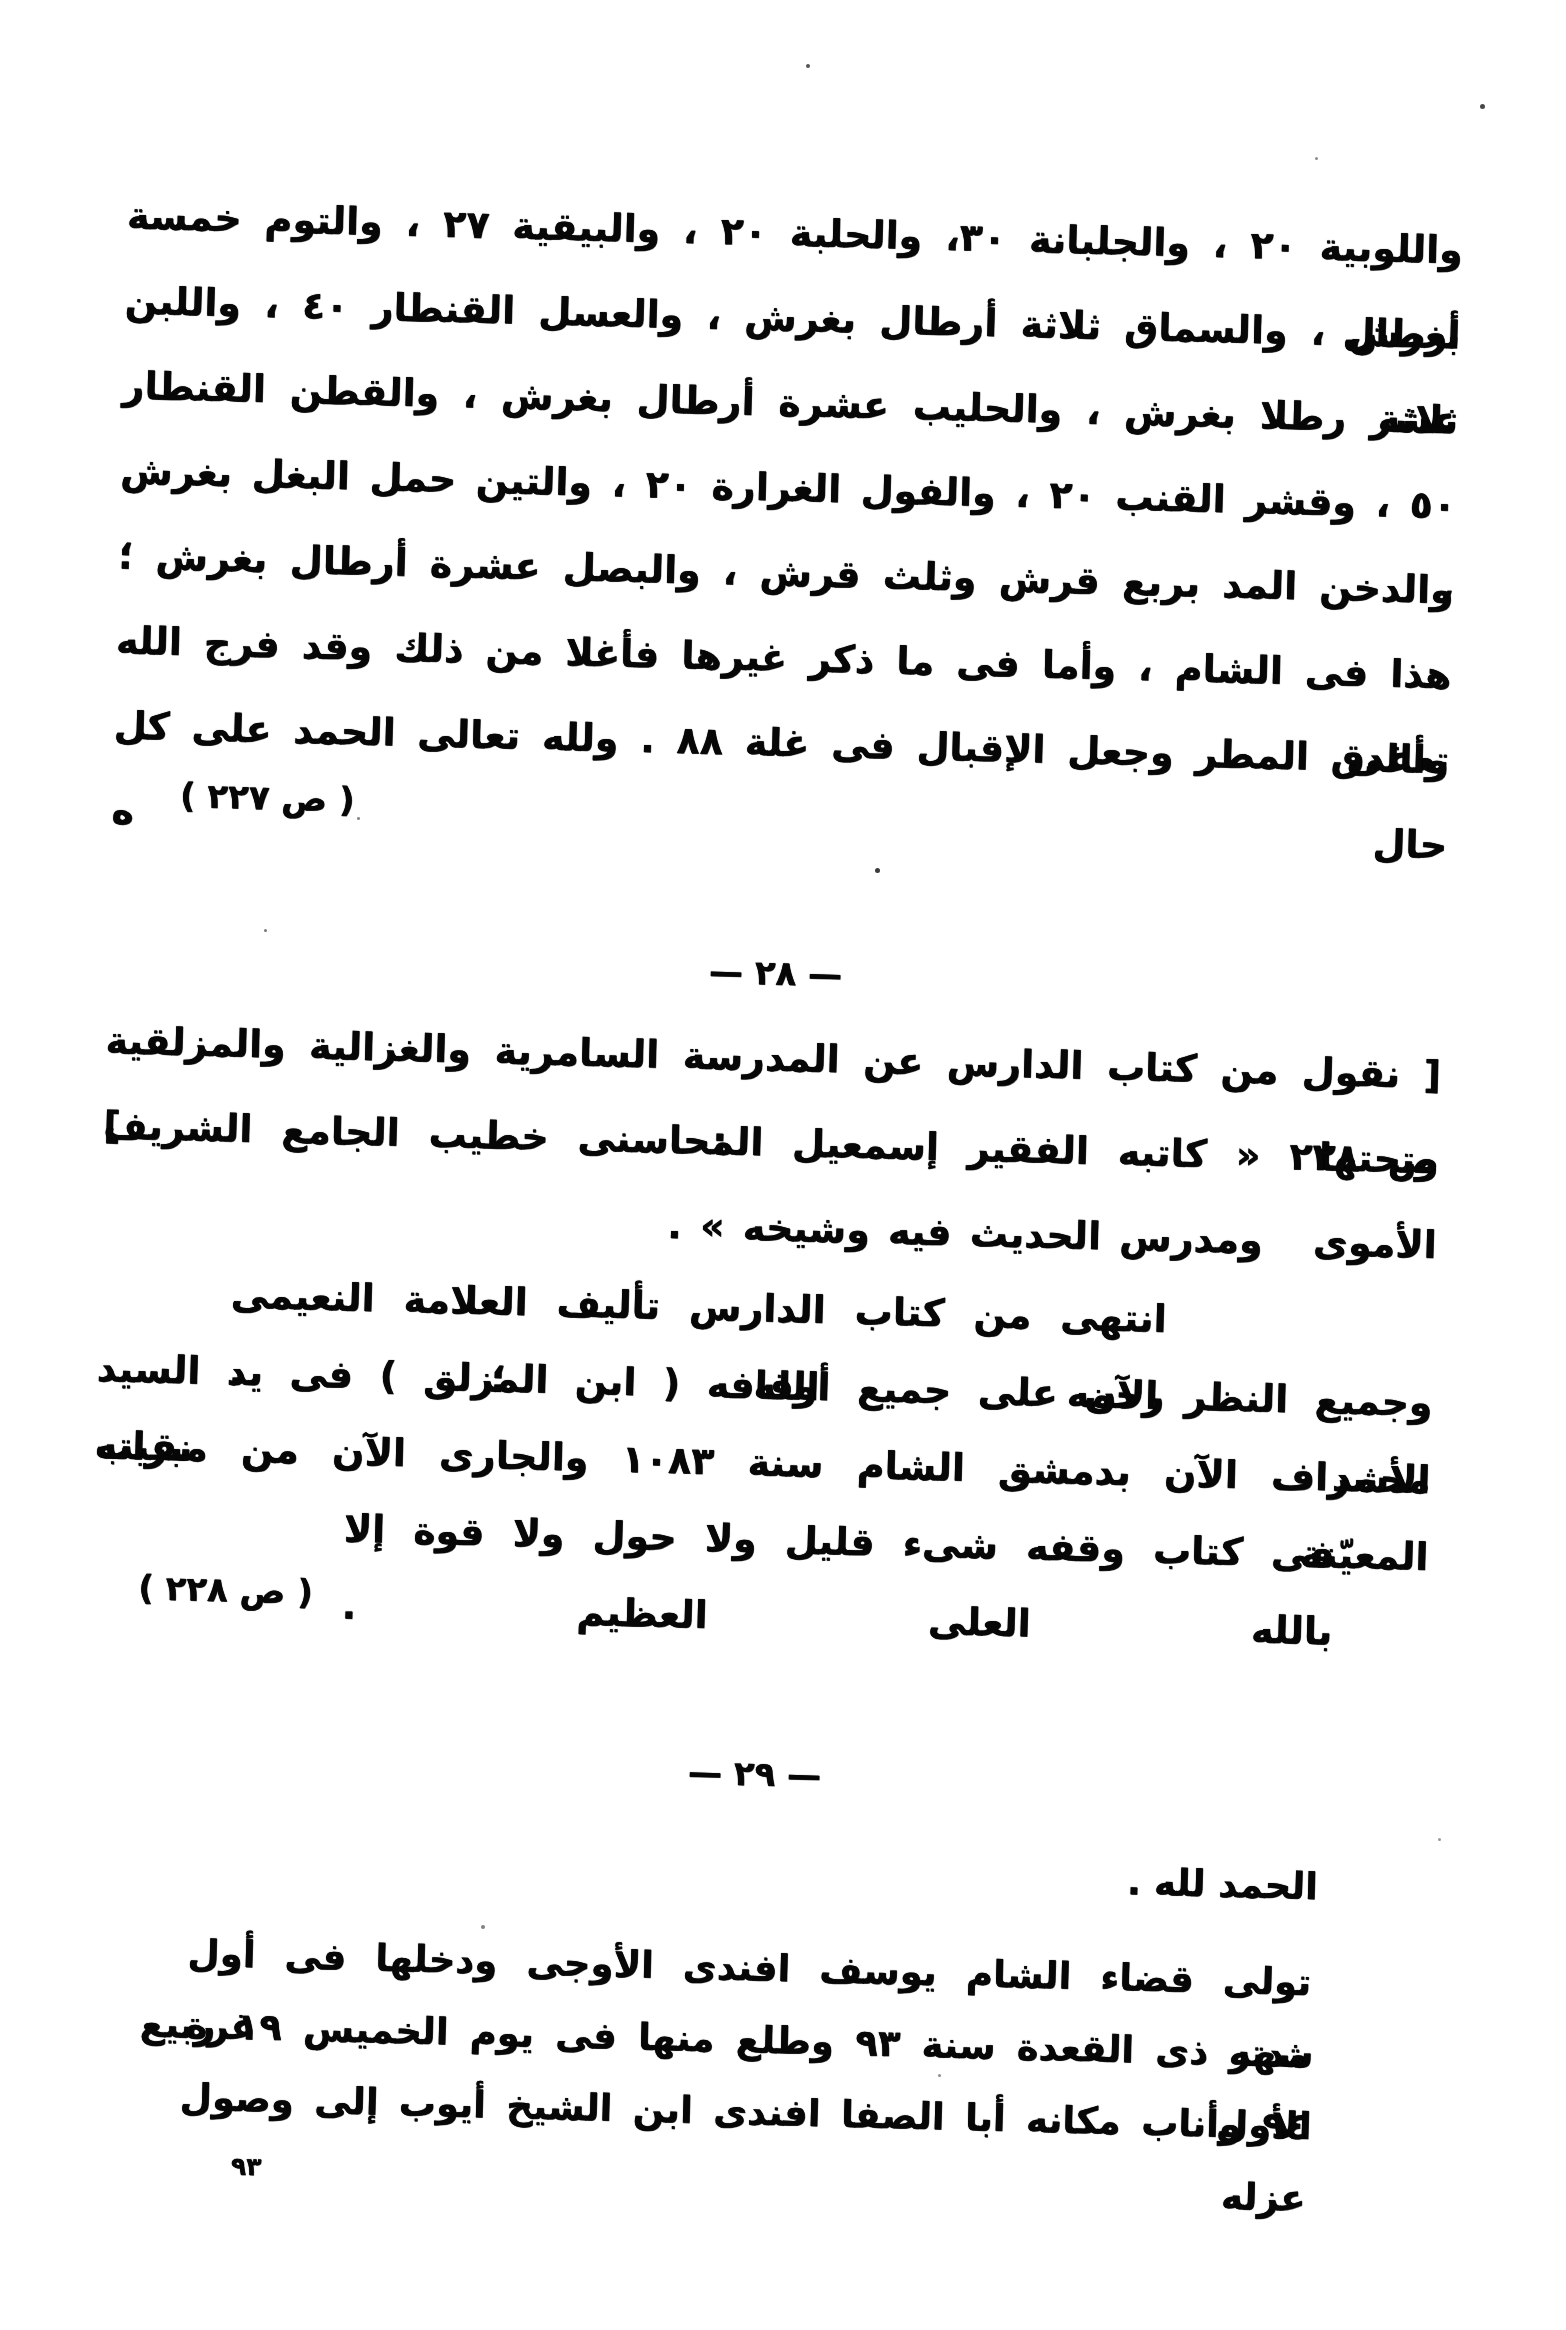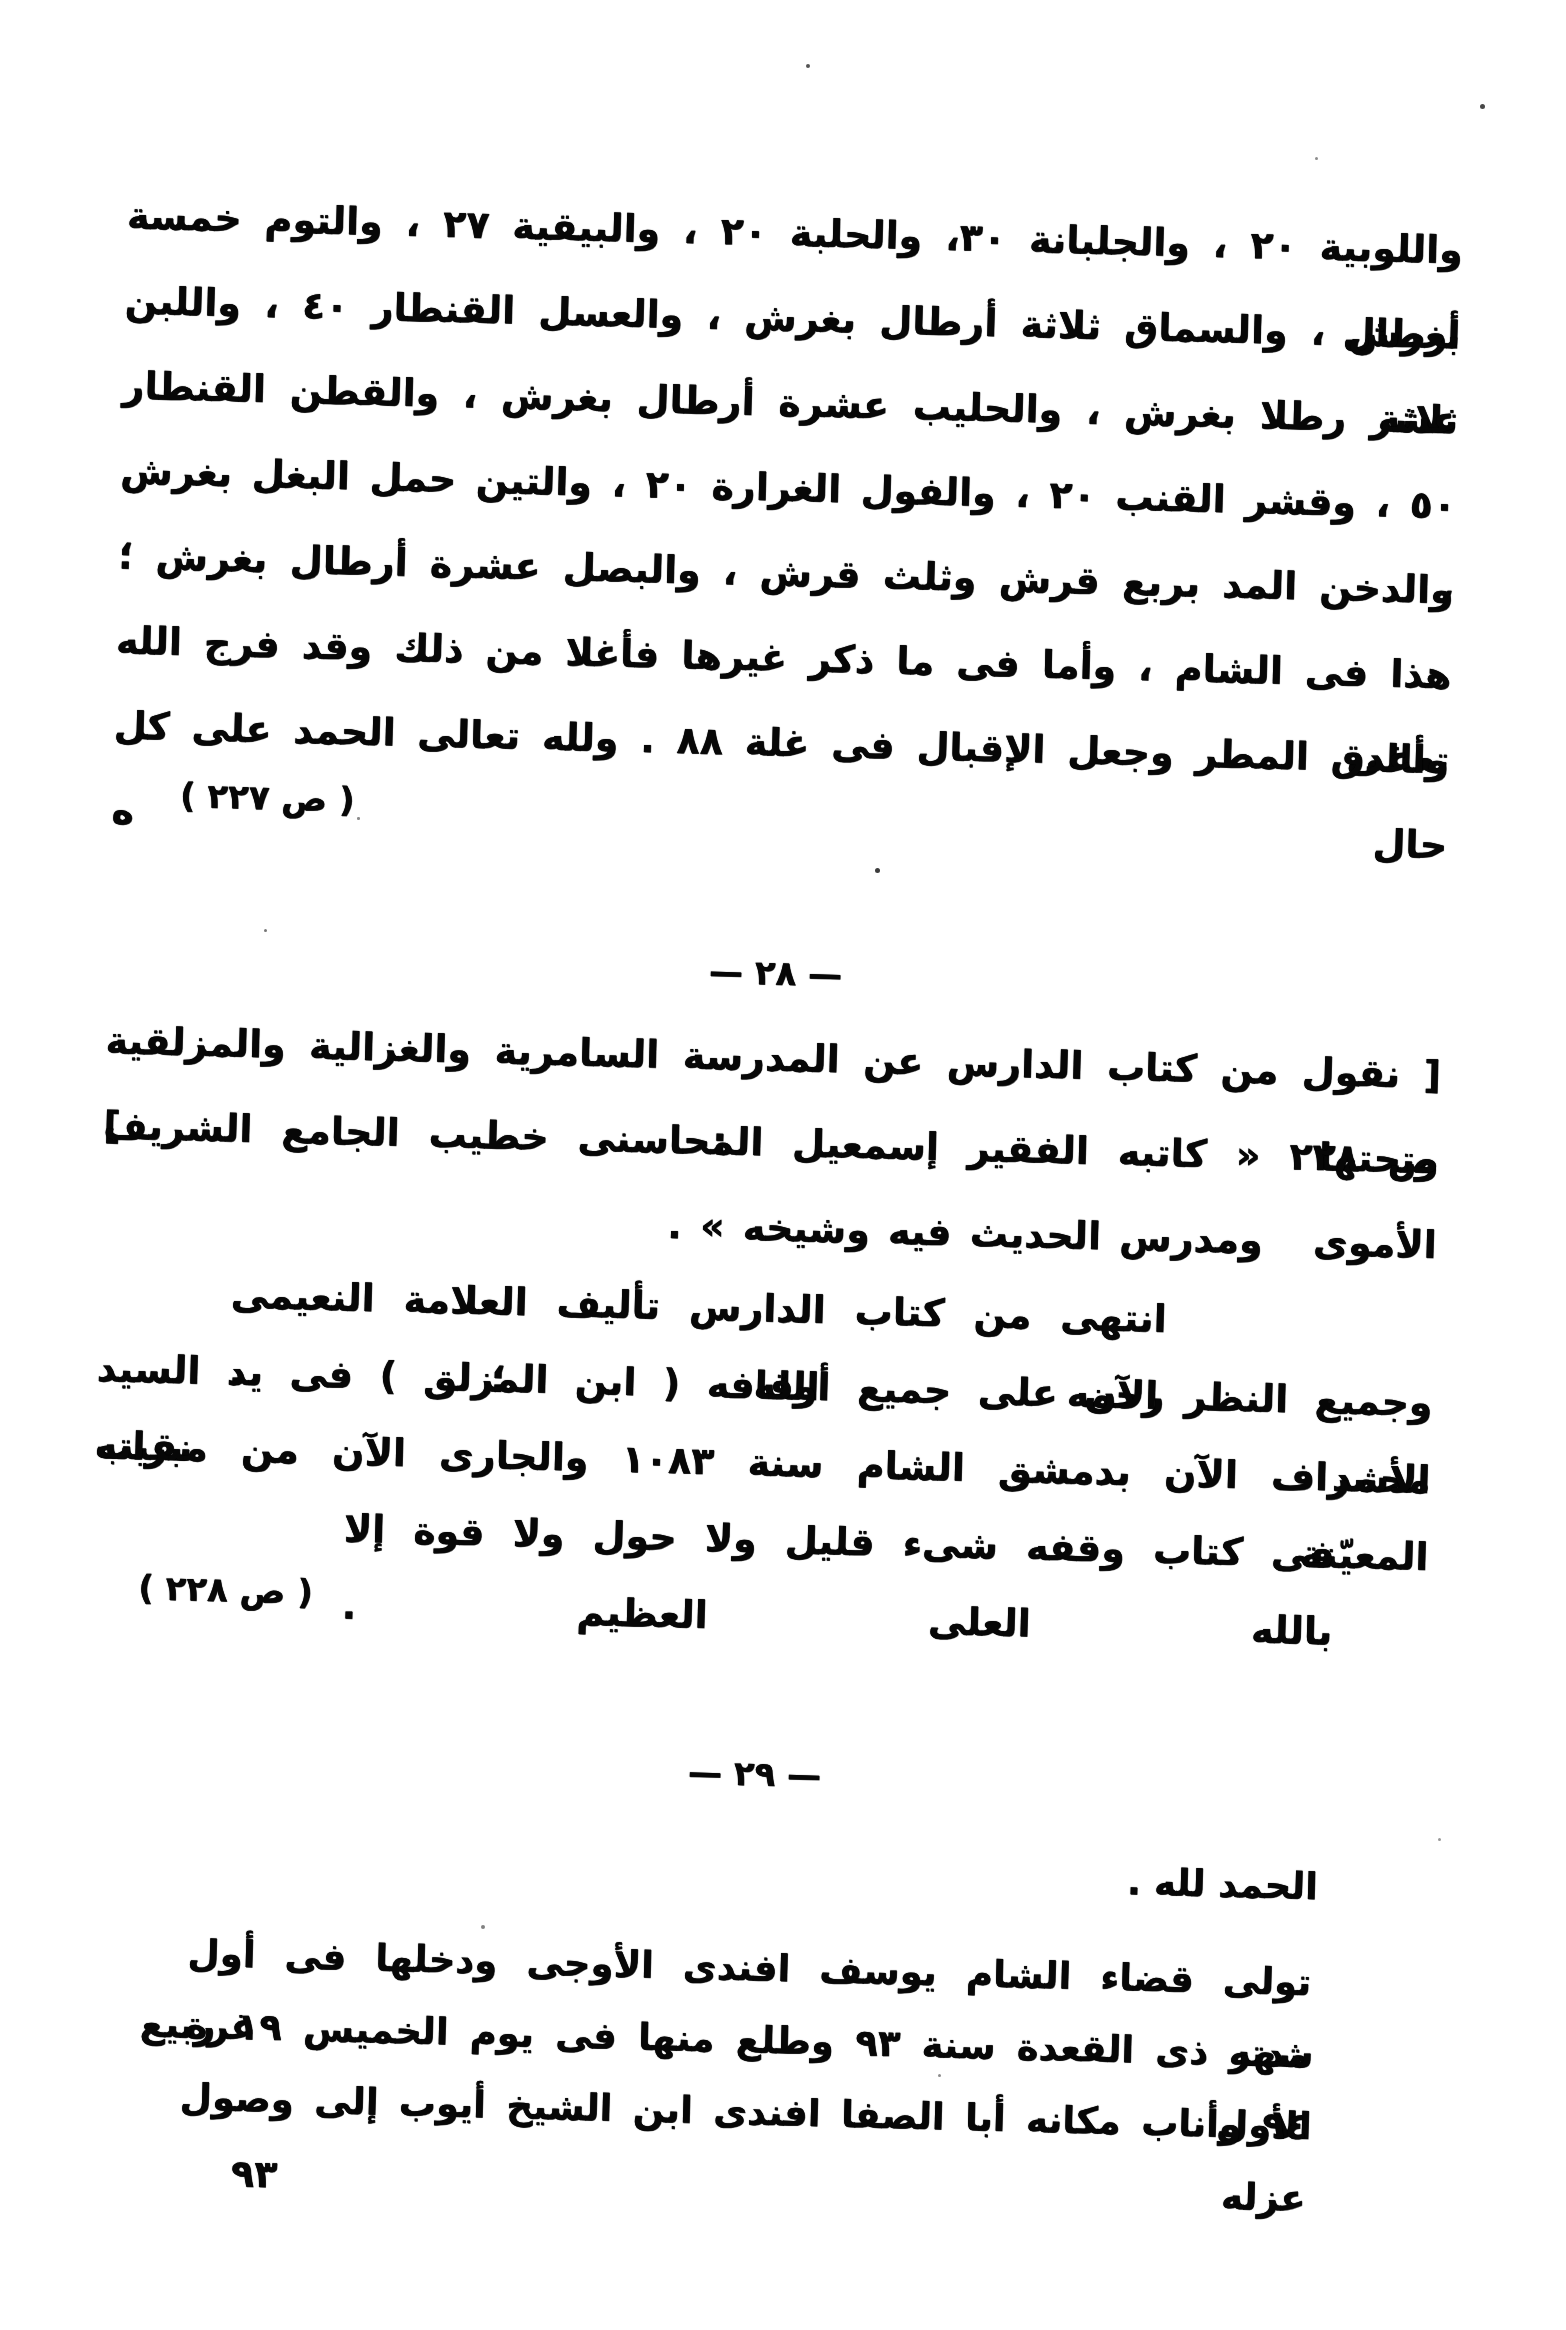--- a/index.html
+++ b/index.html
@@ -55,21 +55,21 @@
     text-shadow: 0 0 0.9px rgba(0,0,0,0.9), 0.5px 0.5px 0 rgba(0,0,0,0.65);
   }
   .mt130 { margin-top: 111px; }
   .mt140 { margin-top: 119px; }
   .mt50  { margin-top: 43px; }
   .mt35  { margin-top: 30px; }
   .mt20  { margin-top: 17px; }
   .pagenum {
     position: absolute;
     left: 231px; top: 2152px;
-    font-size: 38px; font-weight: bold;
+    font-size: 25px; font-weight: bold;
     direction: rtl;
     transform: rotate(1deg);
     text-shadow: 0 0 0.9px rgba(0,0,0,0.9), 0.5px 0.5px 0 rgba(0,0,0,0.65);
   }
   .speck {
     position: absolute;
     background: #1a1a1a;
     border-radius: 50%;
   }
 </style>

